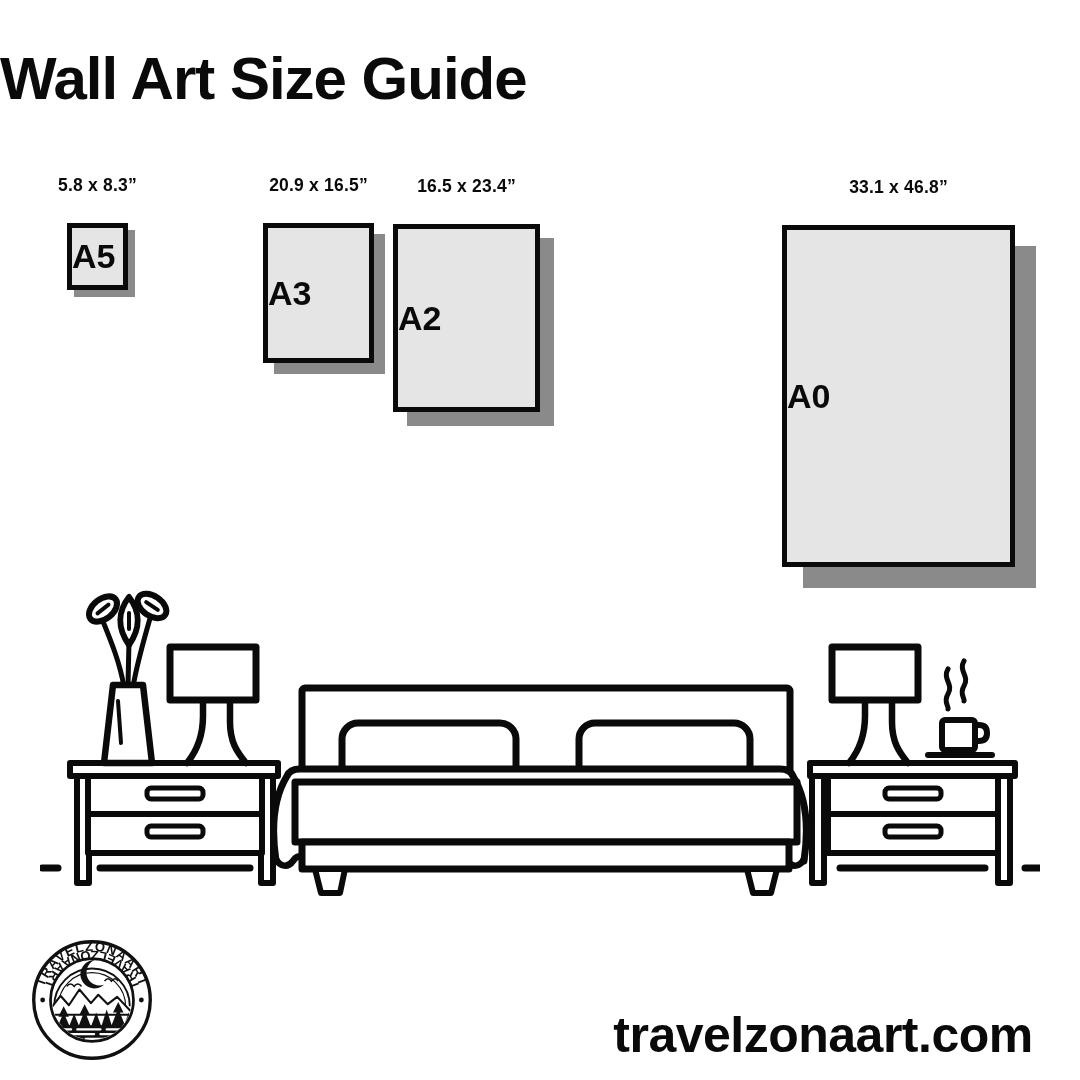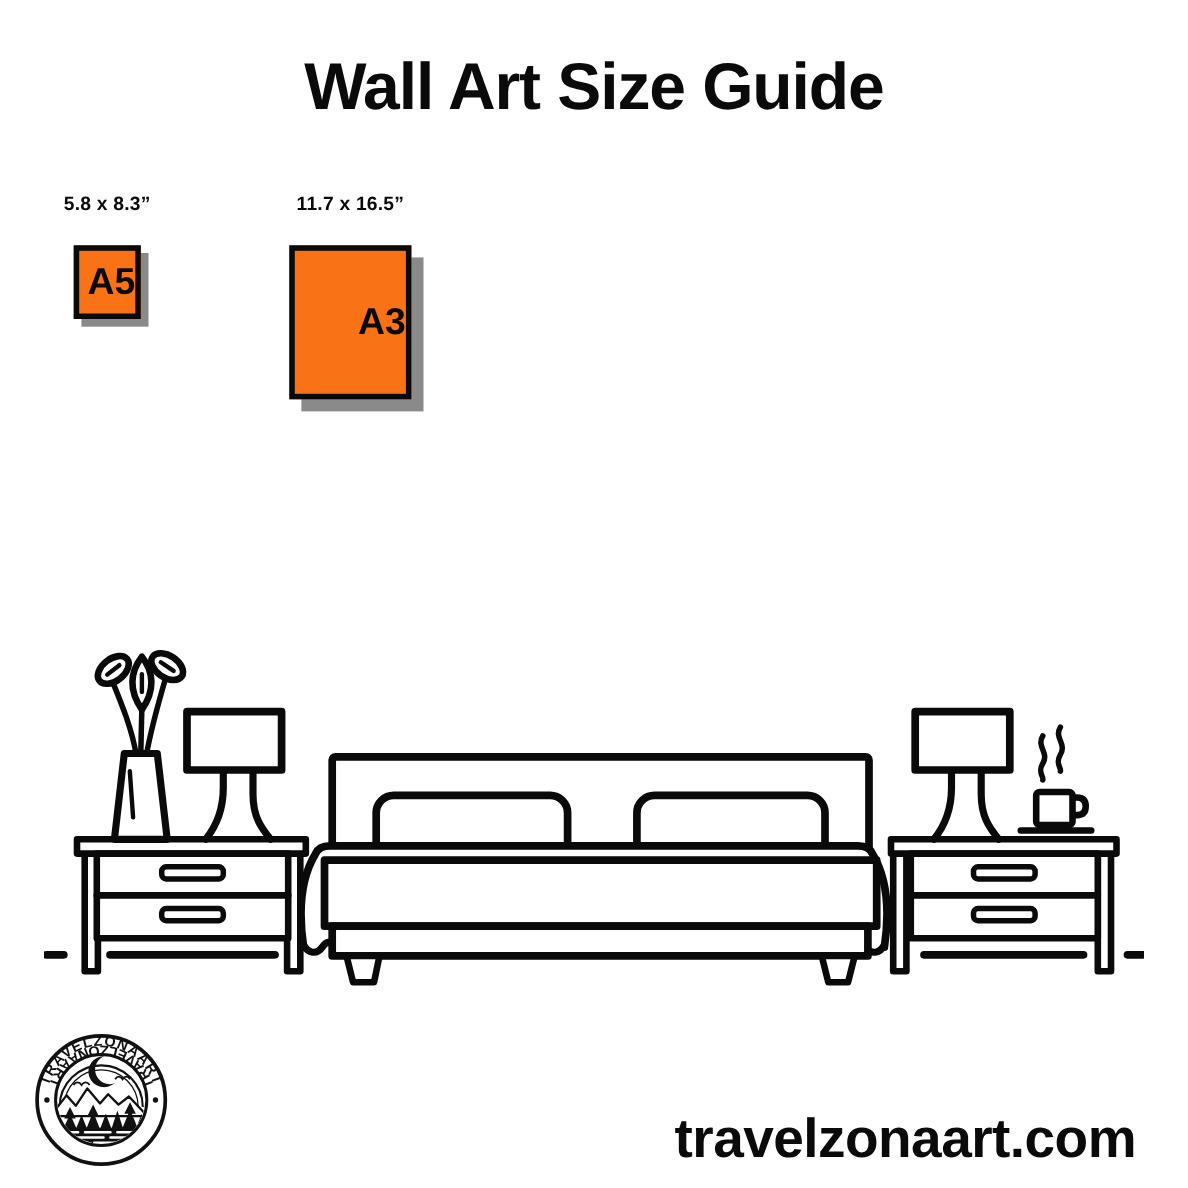--- a/index.html
+++ b/index.html
@@ -1,26 +1,26 @@
 <!DOCTYPE html>
 <html><head>
 <meta charset="utf-8">
 <style>
   html,body{margin:0;padding:0;background:#fff;}
   .canvas{position:relative;width:1080px;height:1080px;background:#fff;overflow:hidden;
           font-family:"Liberation Sans","DejaVu Sans",sans-serif;color:var(--ink,#0a0a0a);}
-  .title{position:absolute;top:44px;left:0;width:1080px;text-align:center;
+  .title{position:absolute;top:44px;left:0;width:1080px;
          font-size:60px;font-weight:700;letter-spacing:-1px;}
   
   .size{position:absolute;left:var(--x);top:var(--y);width:var(--w);height:var(--h);}
   .size-dim{position:absolute;bottom:calc(100% + 7px);left:50%;transform:translateX(-50%);
             white-space:nowrap;font-size:17.5px;font-weight:700;letter-spacing:.2px;text-align:center;}
-  .size-box{position:absolute;inset:0;background:#f97316;border:5px solid var(--ink,#0a0a0a);
+  .size-box{position:absolute;inset:0;background:#e5e5e5;border:5px solid var(--ink,#0a0a0a);
             box-sizing:border-box;box-shadow:var(--sh) var(--sh) 0 0 var(--shadow,#8a8a8a);
-            display:flex;align-items:center;justify-content:flex-end;margin-top:20px;}
+            display:flex;align-items:center;justify-content:flex-start;margin-top:20px;}
   .size-code{font-size:34px;font-weight:700;}
   
   .scene{position:absolute;left:40px;top:585px;width:1000px;height:320px;}
   .logo{position:absolute;left:29px;top:937px;width:126px;height:126px;}
   .site{position:absolute;top:1006px;left:563px;width:520px;text-align:center;
         font-size:50px;font-weight:700;letter-spacing:-0.5px;}
 </style>
 </head>
 <body>
 
@@ -28,23 +28,35 @@
 
   <div class="title">Wall Art Size Guide</div>
 
   <div class="size" style="--x: 67px; --y: 203px; --w: 61px; --h: 87px; --sh: 7px;">
     <div class="size-dim">5.8 x 8.3”</div>
     <div class="size-box">
       <span class="size-code">A5</span>
     </div>
   </div>
   <div class="size" style="--x: 263px; --y: 203px; --w: 111px; --h: 160px; --sh: 11px;">
-    <div class="size-dim">11.7 x 16.5”</div>
+    <div class="size-dim">20.9 x 16.5”</div>
     <div class="size-box">
       <span class="size-code">A3</span>
+    </div>
+  </div>
+  <div class="size" style="--x: 393px; --y: 204px; --w: 147px; --h: 208px; --sh: 14px;">
+    <div class="size-dim">16.5 x 23.4”</div>
+    <div class="size-box">
+      <span class="size-code">A2</span>
+    </div>
+  </div>
+  <div class="size" style="--x: 782px; --y: 205px; --w: 233px; --h: 362px; --sh: 21px;">
+    <div class="size-dim">33.1 x 46.8”</div>
+    <div class="size-box">
+      <span class="size-code">A0</span>
     </div>
   </div>
 
   <svg class="scene" viewBox="0 0 1000 320" xmlns="http://www.w3.org/2000/svg">
     <g stroke="#0a0a0a" fill="none" stroke-linecap="round" stroke-linejoin="round">
 
       <g stroke-width="7">
         <path d="M2 283H18"></path>
           <path d="M60 283H210"></path>
         <path d="M800 283H945"></path>

